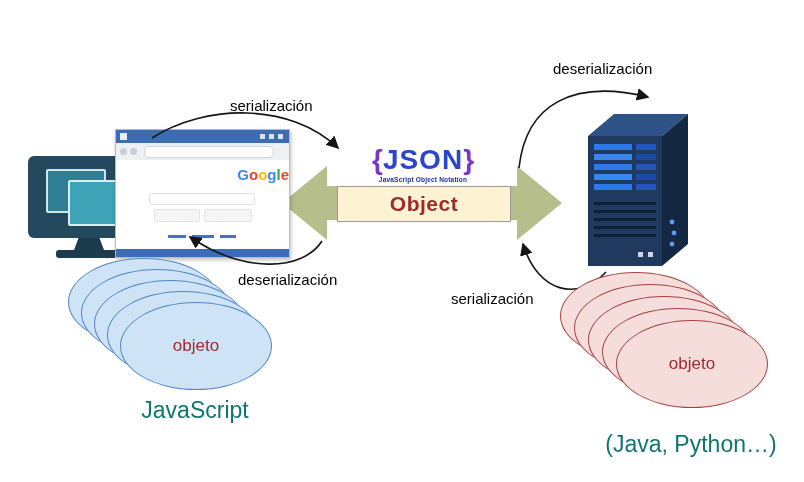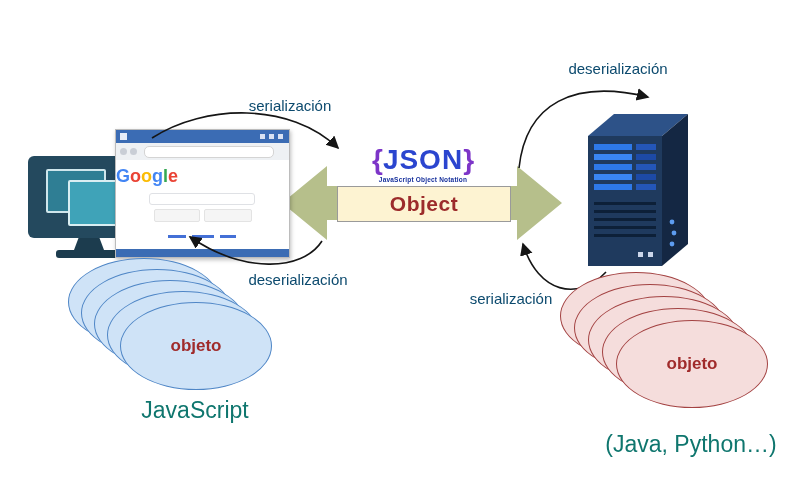--- a/index.html
+++ b/index.html
@@ -2,21 +2,21 @@
 <html><head>
 <meta charset="utf-8">
 <style>
   html,body{margin:0;padding:0;background:#fff;}
   .canvas{position:relative;width:804px;height:482px;background:#ffffff;overflow:hidden;
           font-family:"Liberation Sans",sans-serif;}
   svg{display:block;}
   .layer{position:absolute;left:0;top:0;pointer-events:none;}
 
   
-  .flow-lbl{position:absolute;font-size:15px;color:#0c4a6e;text-align:center;}
+  .flow-lbl{position:absolute;font-size:15px;color:#000000;text-align:left;}
 
   
   .cadena-box{position:absolute;left:337px;top:186px;width:172px;height:34px;
               background:#fdf3d2;border:1px solid #9a9a9a;display:flex;align-items:center;justify-content:center;}
   .cadena-box span{font-size:21px;font-weight:bold;color:#9c2b2b;letter-spacing:.5px;}
 
   
   .json-logo{position:absolute;left:348px;top:130px;width:150px;text-align:center;line-height:1;margin-top:16px;}
   .json-line{font-weight:bold;font-size:28px;}
   .json-brace{color:#7d35c8;}
@@ -35,38 +35,38 @@
   
   .browser{position:absolute;left:115px;top:129px;width:173px;height:127px;background:#fff;
            border:1px solid #bcbcbc;box-shadow:1px 2px 4px rgba(0,0,0,.25);}
   .br-title{position:absolute;left:0;top:0;right:0;height:13px;background:#3b6cb4;}
   .br-fav{position:absolute;left:4px;top:3px;width:7px;height:7px;background:#e8eef8;}
   .br-ctrl{position:absolute;top:4px;width:5px;height:5px;background:#d9e2f3;}
   .br-tool{position:absolute;left:0;top:13px;right:0;height:17px;background:#eef1f4;border-bottom:1px solid #dcdcdc;}
   .br-nav{position:absolute;top:5px;width:7px;height:7px;border-radius:50%;background:#c9ced6;}
   .br-url{position:absolute;left:28px;top:3px;width:128px;height:10px;background:#fff;border:1px solid #d4d4d4;border-radius:5px;}
   .br-content{position:absolute;left:0;top:30px;right:0;bottom:8px;background:#fff;}
-  .g-logo{position:absolute;left:0;right:0;top:6px;text-align:left;font-weight:bold;font-size:18px;letter-spacing:0;}
+  .g-logo{position:absolute;left:0;right:0;top:6px;text-align:right;font-weight:bold;font-size:15px;letter-spacing:0;}
   .g-logo span:nth-child(1){color:#4285F4;}
   .g-logo span:nth-child(2){color:#EA4335;}
   .g-logo span:nth-child(3){color:#FBBC05;}
   .g-logo span:nth-child(4){color:#4285F4;}
   .g-logo span:nth-child(5){color:#34A853;}
   .g-logo span:nth-child(6){color:#EA4335;}
   .g-search{position:absolute;left:33px;top:33px;width:104px;height:10px;border:1px solid #dfe1e5;border-radius:3px;}
   .g-btn{position:absolute;top:49px;height:11px;background:#f5f5f5;border:1px solid #e3e3e3;border-radius:2px;}
   .g-link{position:absolute;top:75px;height:3px;background:#4470d6;}
   .br-bottom{position:absolute;left:0;bottom:0;right:0;height:8px;background:#3b6cb4;}
 
   
   .ellipse{position:absolute;width:150px;height:86px;border-radius:50%;
            display:flex;align-items:center;justify-content:center;}
   .ellipse.blue{background:#cfe3f7;border:1.5px solid #4f86c6;}
   .ellipse.red{background:#f5dddc;border:1.5px solid #a34242;}
-  .obj-lbl{font-size:17px;font-weight:bold;color:#a02b2b;}
+  .obj-lbl{font-size:17px;font-weight:normal;color:#a02b2b;}
 
   .caption{position:absolute;text-align:center;font-size:23px;color:#0f766e;}
 </style>
 </head>
 <body>
 
 <div class="canvas">
 
   <svg class="layer" width="804" height="482" viewBox="0 0 804 482">
 

